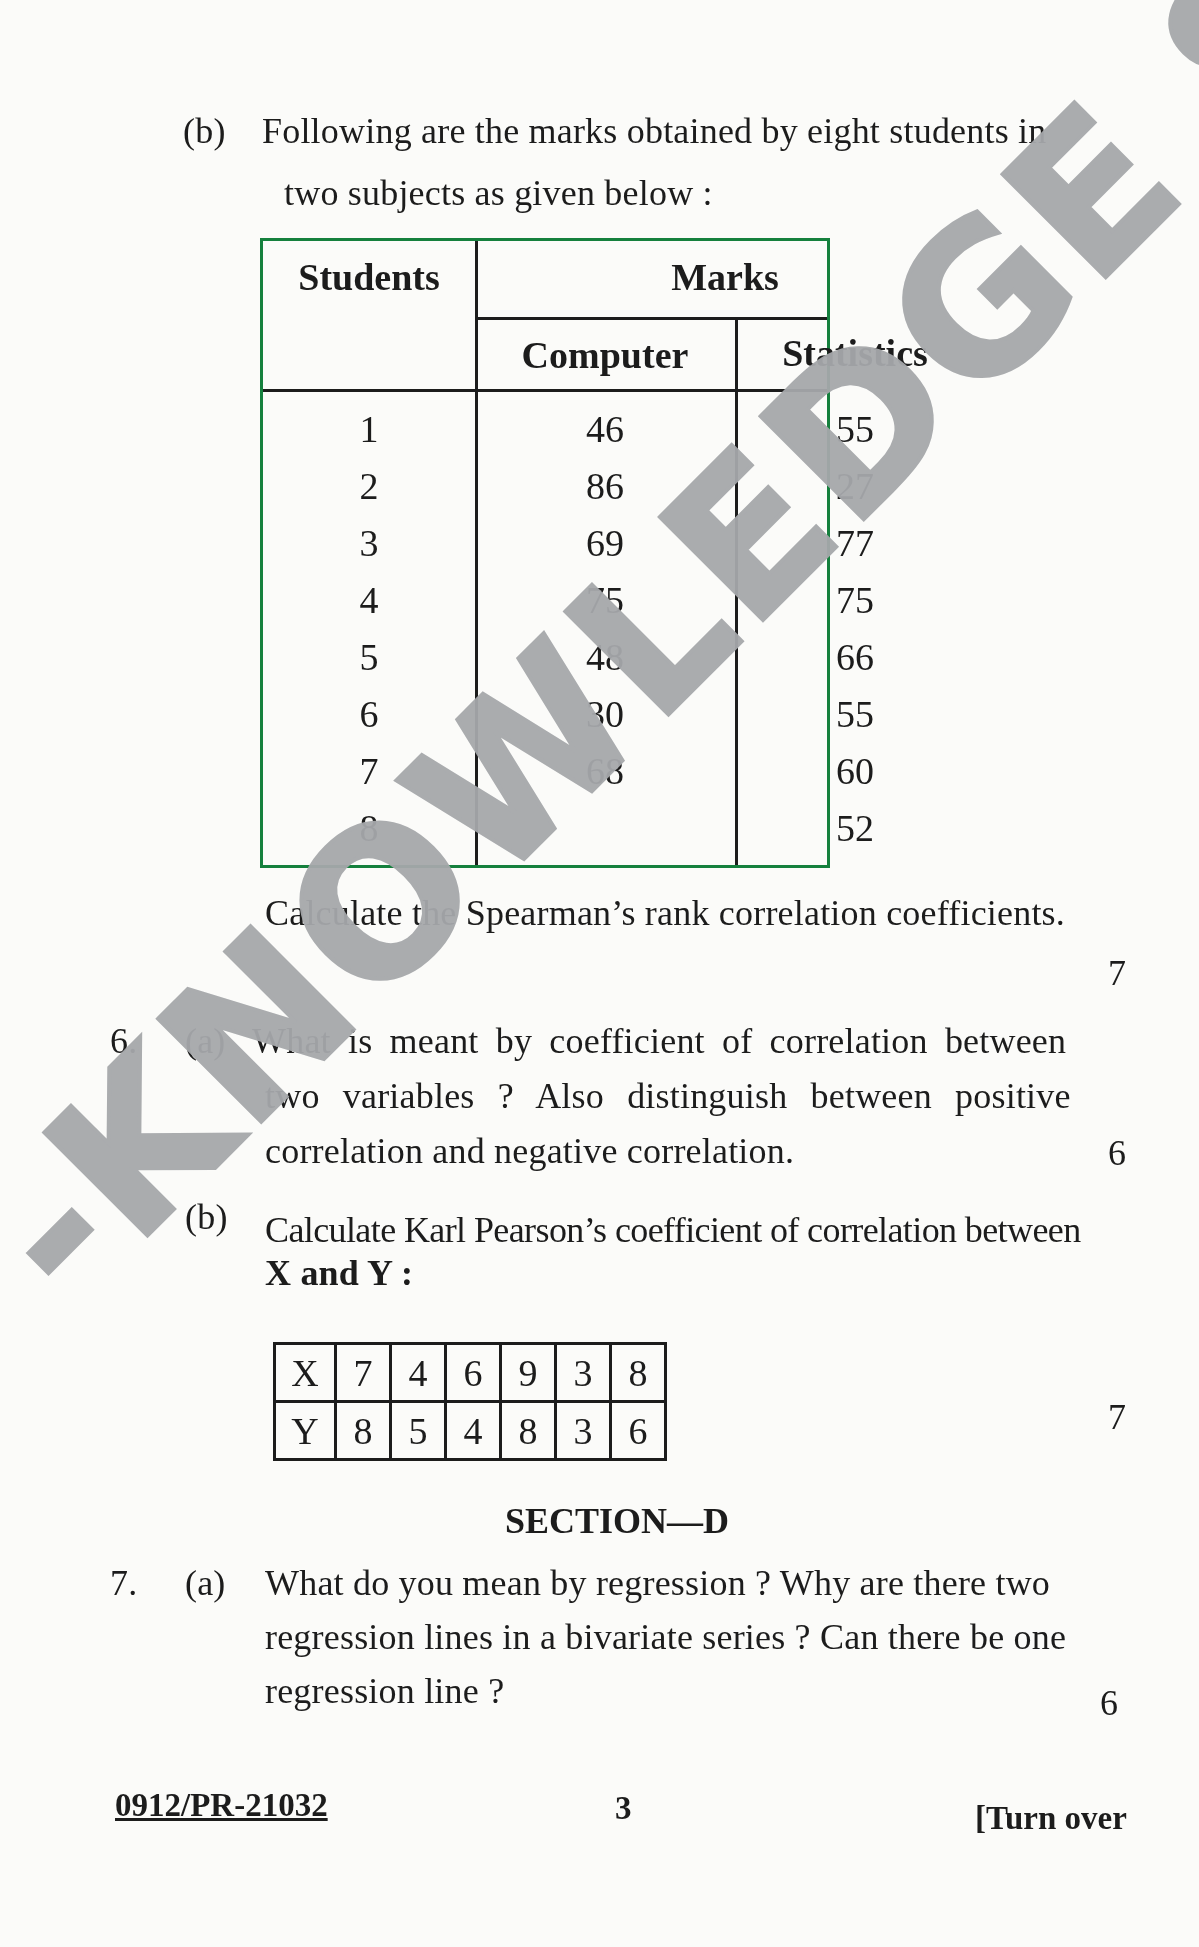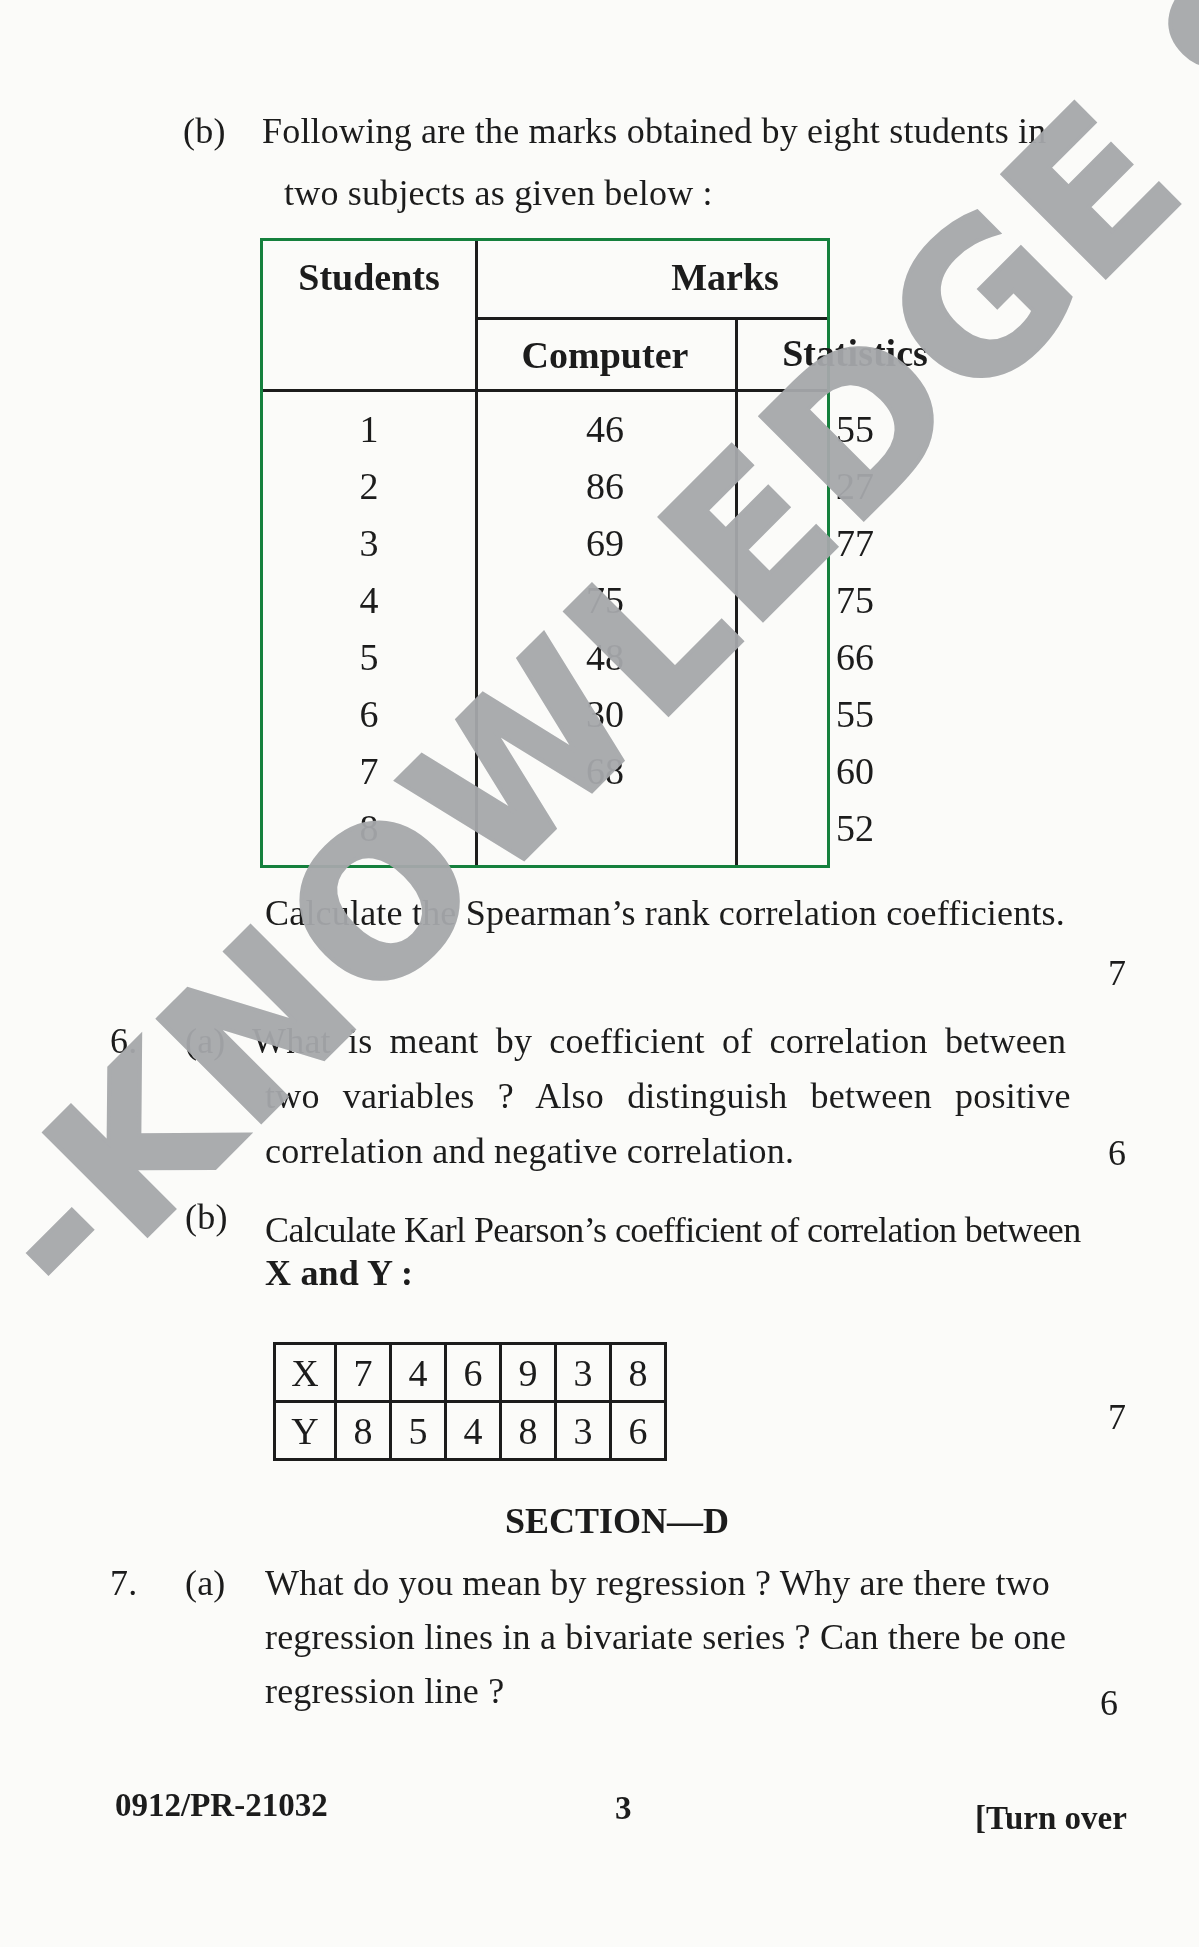--- a/index.html
+++ b/index.html
@@ -131,18 +131,18 @@
 
   <div class="abs bold" style="left:505px; top:1500px; font-size:36px;">SECTION—D</div>
 
   <div class="abs txt" style="left:110px; top:1562px;">7.</div>
   <div class="abs txt" style="left:185px; top:1562px;">(a)</div>
   <div class="abs txt" style="left:265px; top:1562px;">What do you mean by regression ? Why are there two</div>
   <div class="abs txt" style="left:265px; top:1616px;">regression lines in a bivariate series ? Can there be one</div>
   <div class="abs txt" style="left:265px; top:1670px;">regression line ?</div>
   <div class="abs marks" style="left:1100px; top:1682px;">6</div>
 
-  <div class="abs footer" style="left:115px; top:1787px;">0912/PR-21032</div>
+  <div class="abs footer" style="left:115px; top:1787px;text-decoration:underline;">0912/PR-21032</div>
   <div class="abs footer" style="left:615px; top:1790px;">3</div>
   <div class="abs footer" style="left:975px; top:1800px;">[Turn over</div>
 
   <div class="watermark">-KNOWLEDGE SEEKER</div>
 </div>
 
 </body></html>

